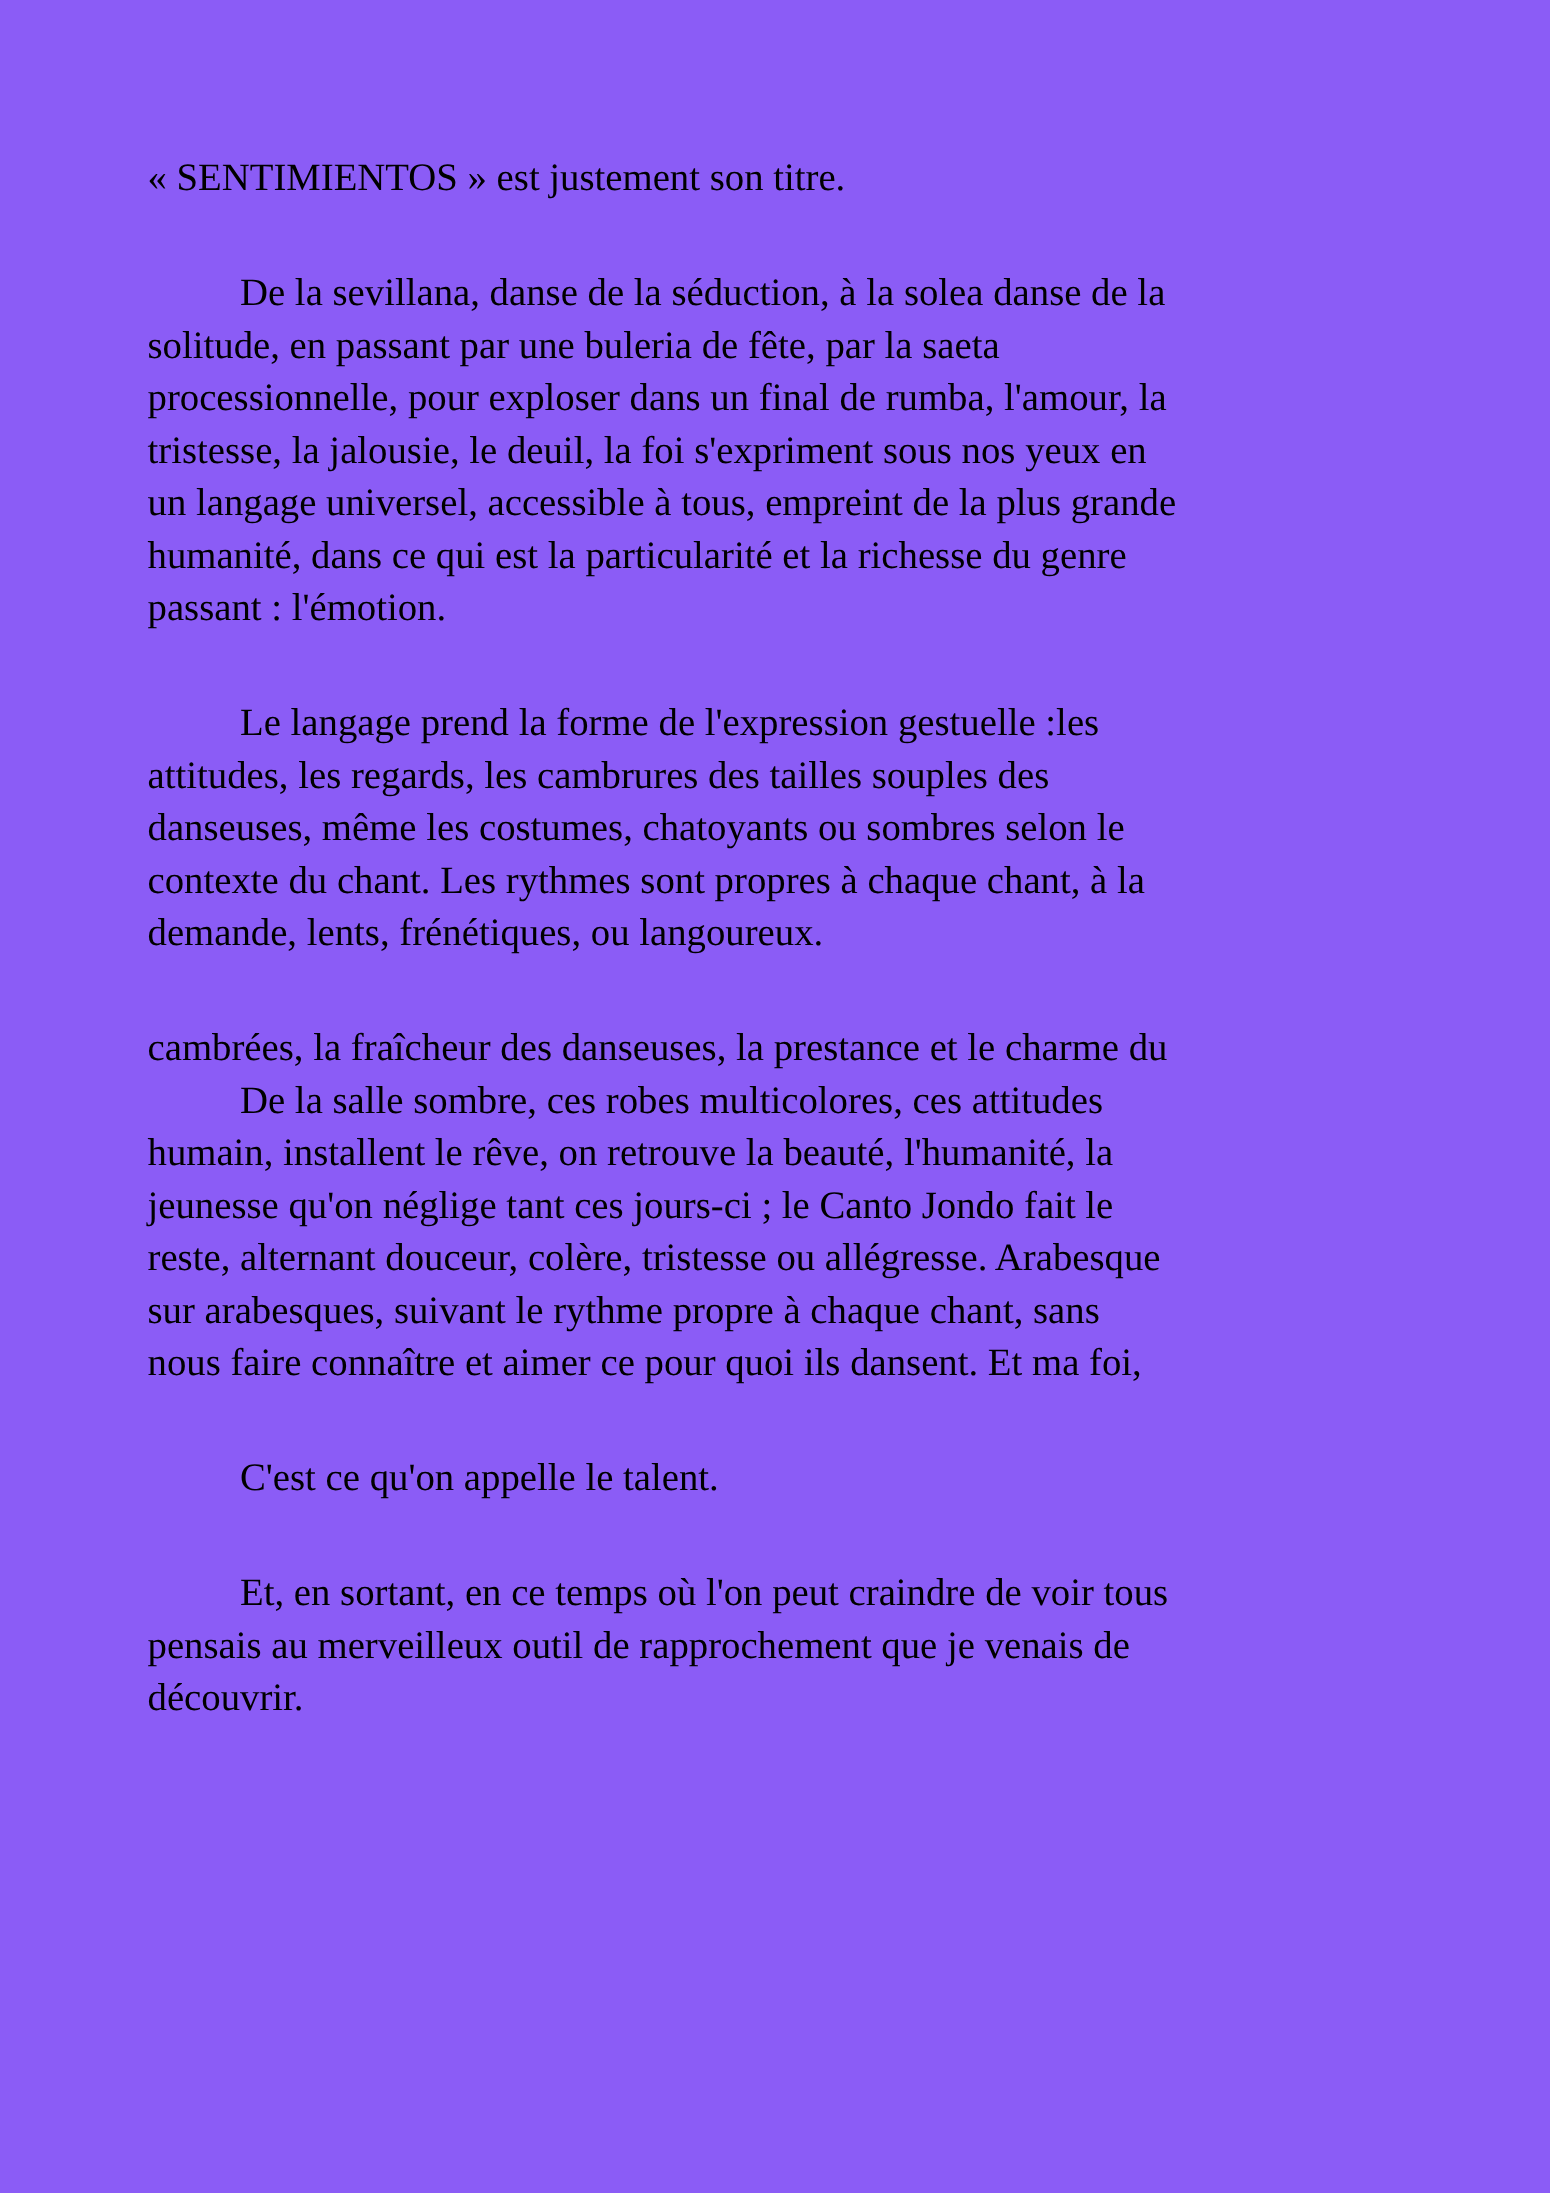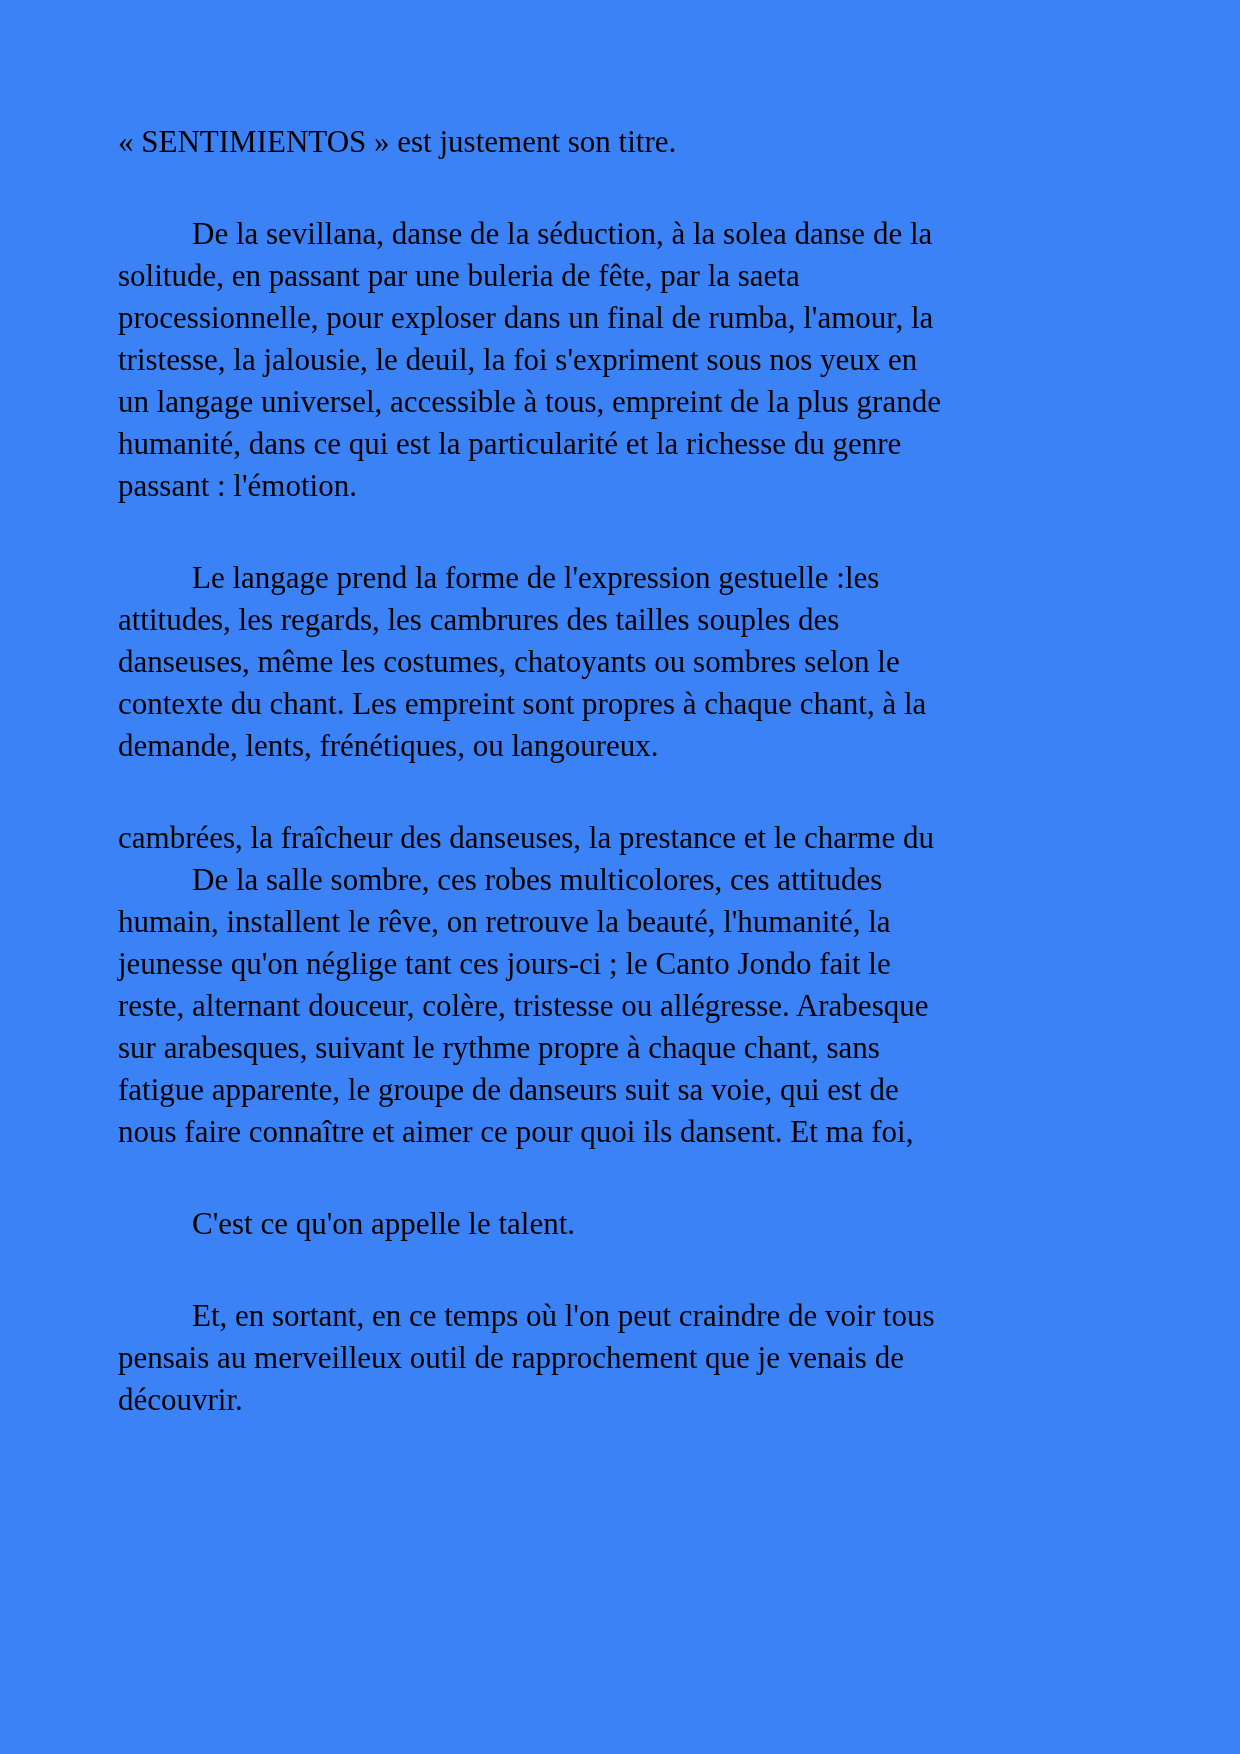--- a/index.html
+++ b/index.html
@@ -5,21 +5,21 @@
   html, body {
     margin: 0;
     padding: 0;
     background: #ffffff;
   }
   .page {
     position: relative;
     box-sizing: border-box;
     width: 1240px;
     height: 1754px;
-    background: #3b82f6;
+    background: #8b5cf6;
     color: #000000;
     padding: 121px 118px 0 118px;
     font-family: "Liberation Serif", "DejaVu Serif", serif;
     font-size: 31px;
     line-height: 42px;
     overflow: hidden;
   }
   .title-line {
     margin-bottom: 50px;
     white-space: pre;
@@ -46,31 +46,30 @@
         <div class="line">processionnelle, pour exploser dans un final de rumba, l'amour, la</div>
         <div class="line">tristesse, la jalousie, le deuil, la foi s'expriment sous nos yeux en</div>
         <div class="line">un langage universel, accessible à tous, empreint de la plus grande</div>
         <div class="line">humanité, dans ce qui est la particularité et la richesse du genre</div>
         <div class="line">passant : l'émotion.</div>
       </div>
       <div class="paragraph">
         <div class="line first">Le langage prend la forme de l'expression gestuelle :les</div>
         <div class="line">attitudes, les regards, les cambrures des tailles souples des</div>
         <div class="line">danseuses, même les costumes, chatoyants ou sombres selon le</div>
-        <div class="line">contexte du chant. Les empreint sont propres à chaque chant, à la</div>
+        <div class="line">contexte du chant. Les rythmes sont propres à chaque chant, à la</div>
         <div class="line">demande, lents, frénétiques, ou langoureux.</div>
       </div>
       <div class="paragraph">
         <div class="line">cambrées, la fraîcheur des danseuses, la prestance et le charme du</div>
         <div class="line first">De la salle sombre, ces robes multicolores, ces attitudes</div>
         <div class="line">humain, installent le rêve, on retrouve la beauté, l'humanité, la</div>
         <div class="line">jeunesse qu'on néglige tant ces jours-ci ; le Canto Jondo fait le</div>
         <div class="line">reste, alternant douceur, colère, tristesse ou allégresse. Arabesque</div>
         <div class="line">sur arabesques, suivant le rythme propre à chaque chant, sans</div>
-        <div class="line">fatigue apparente, le groupe de danseurs suit sa voie, qui est de</div>
         <div class="line">nous faire connaître et aimer ce pour quoi ils dansent. Et ma foi,</div>
       </div>
       <div class="paragraph">
         <div class="line first">C'est ce qu'on appelle le talent.</div>
       </div>
       <div class="paragraph">
         <div class="line first">Et, en sortant, en ce temps où l'on peut craindre de voir tous</div>
         <div class="line">pensais au merveilleux outil de rapprochement que je venais de</div>
         <div class="line">découvrir.</div>
       </div>

